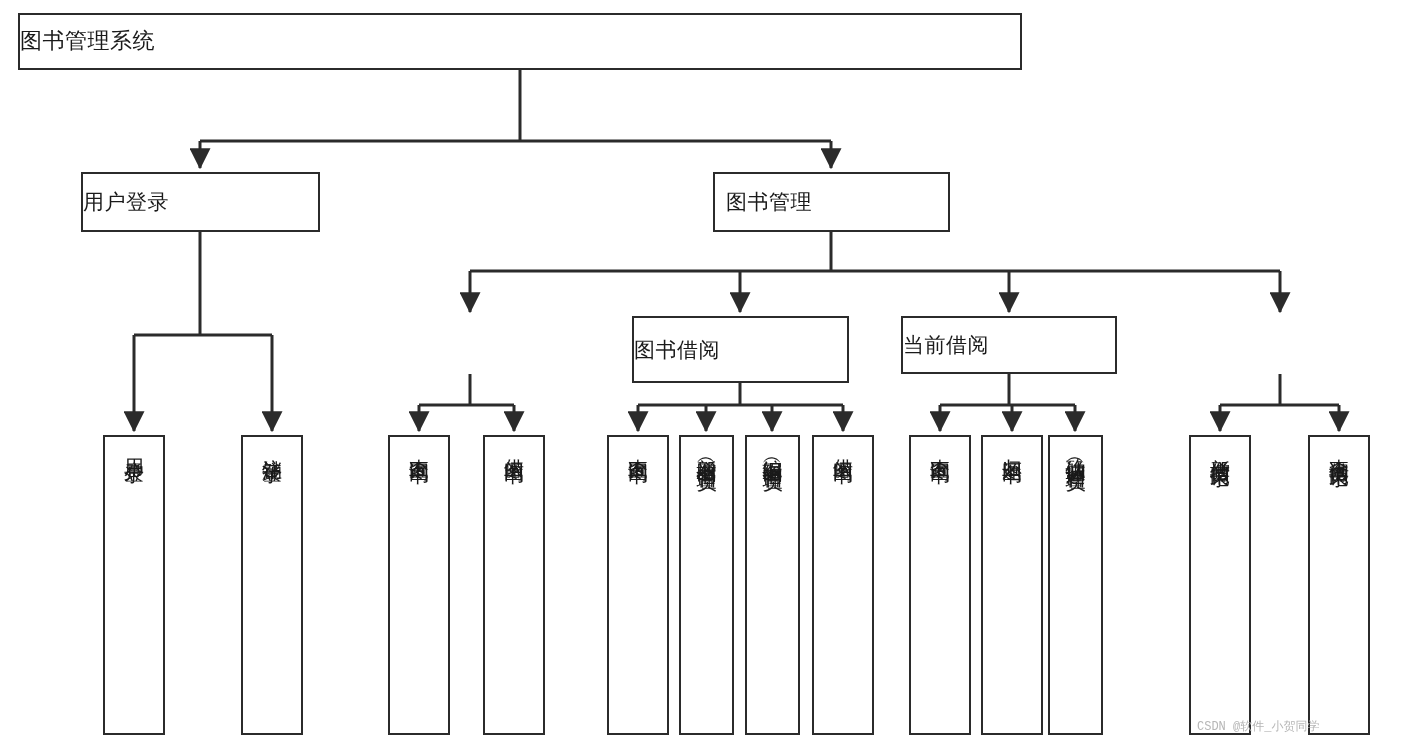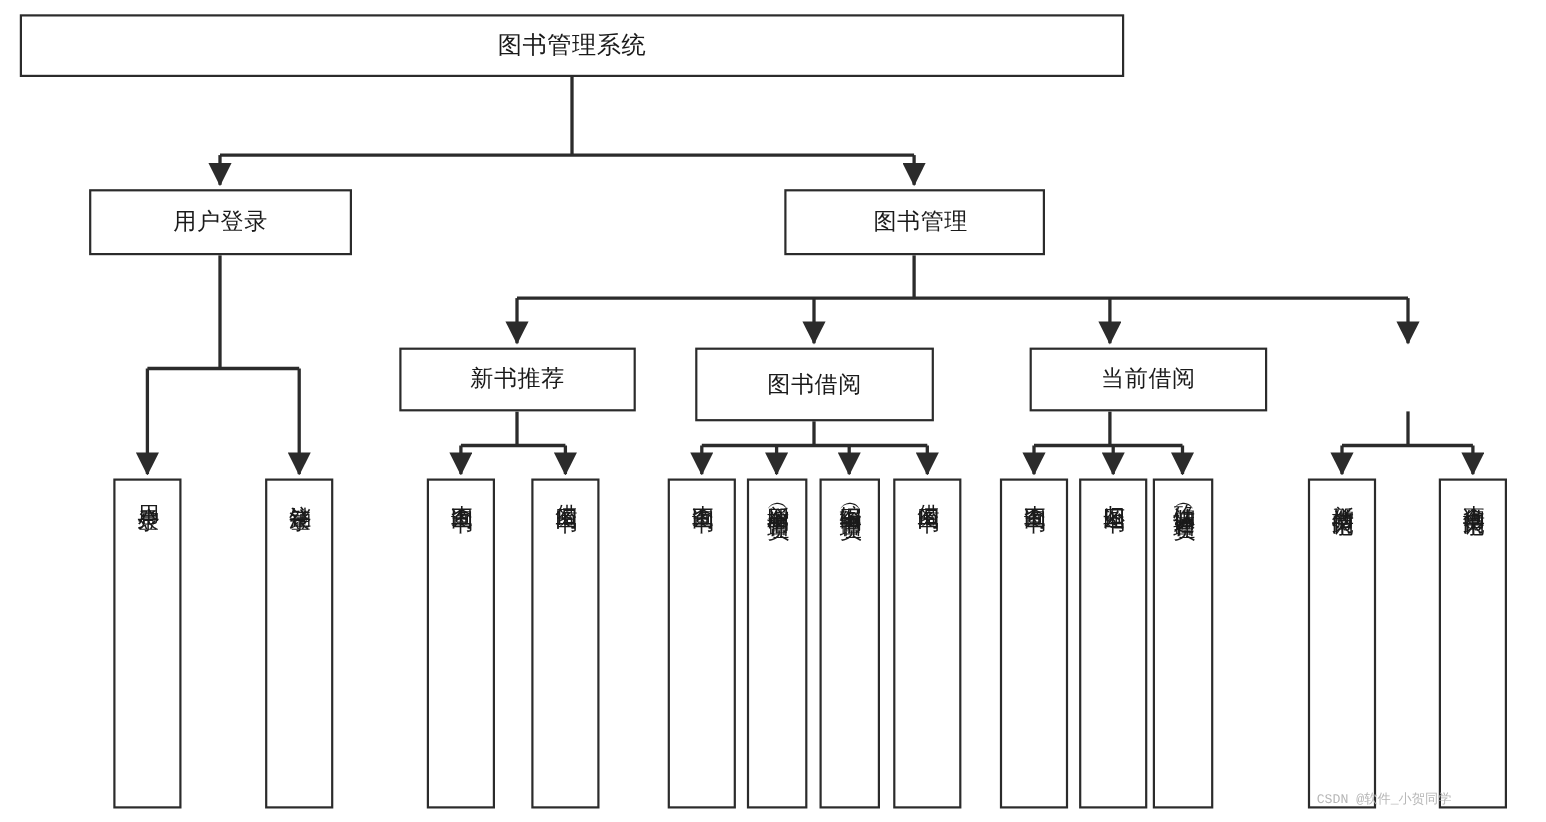--- a/index.html
+++ b/index.html
@@ -26,21 +26,21 @@
     height: 747px;
     pointer-events: none;
   }
   .node {
     position: absolute;
     box-sizing: border-box;
     background: #ffffff;
     border: 2px solid #2b2b2b;
     display: flex;
     align-items: center;
-    justify-content: center;
+    justify-content: flex-start;
     color: #1a1a1a;
   }
   .node-label {
     display: block;
     text-align: center;
     line-height: 1.22;
     letter-spacing: 0.5px;
     white-space: nowrap;
   }
   .node.horizontal .node-label {
@@ -128,27 +128,24 @@
     <span class="node-label">图书管理系统</span>
   </div>
 
   <div class="node horizontal" style="left:81px; top:172px; width:239px; height:60px;">
     <span class="node-label">用户登录</span>
   </div>
   <div class="node horizontal" style="left:713px; top:172px; width:237px; height:60px;padding-left:11px;">
     <span class="node-label">图书管理</span>
   </div>
 
-  <div class="node horizontal" style="left:363px; top:316px; width:215px; height:58px;">
-    <span class="node-label">新书推荐</span>
-  </div>
   <div class="node horizontal" style="left:632px; top:316px; width:217px; height:67px;">
     <span class="node-label">图书借阅</span>
   </div>
-  <div class="node horizontal" style="left:901px; top:316px; width:216px; height:58px;margin-left:35px;">
+  <div class="node horizontal" style="left:901px; top:316px; width:216px; height:58px;">
     <span class="node-label">当前借阅</span>
   </div>
 
   <div class="node vertical" style="left:103px; top:435px; width:62px; height:300px;">
     <span class="node-label">用户登录</span>
   </div>
   <div class="node vertical" style="left:241px; top:435px; width:62px; height:300px;">
     <span class="node-label">注销登录</span>
   </div>
   <div class="node vertical" style="left:388px; top:435px; width:62px; height:300px;">

